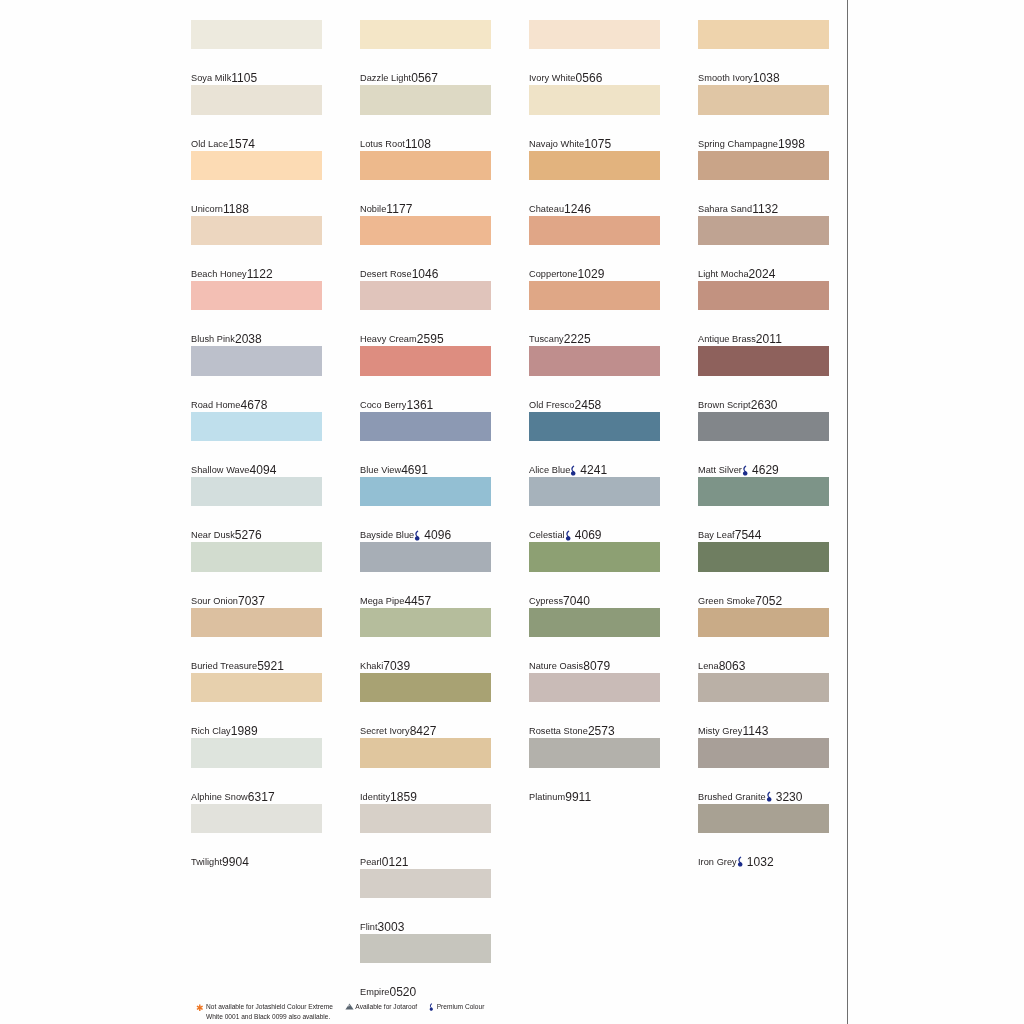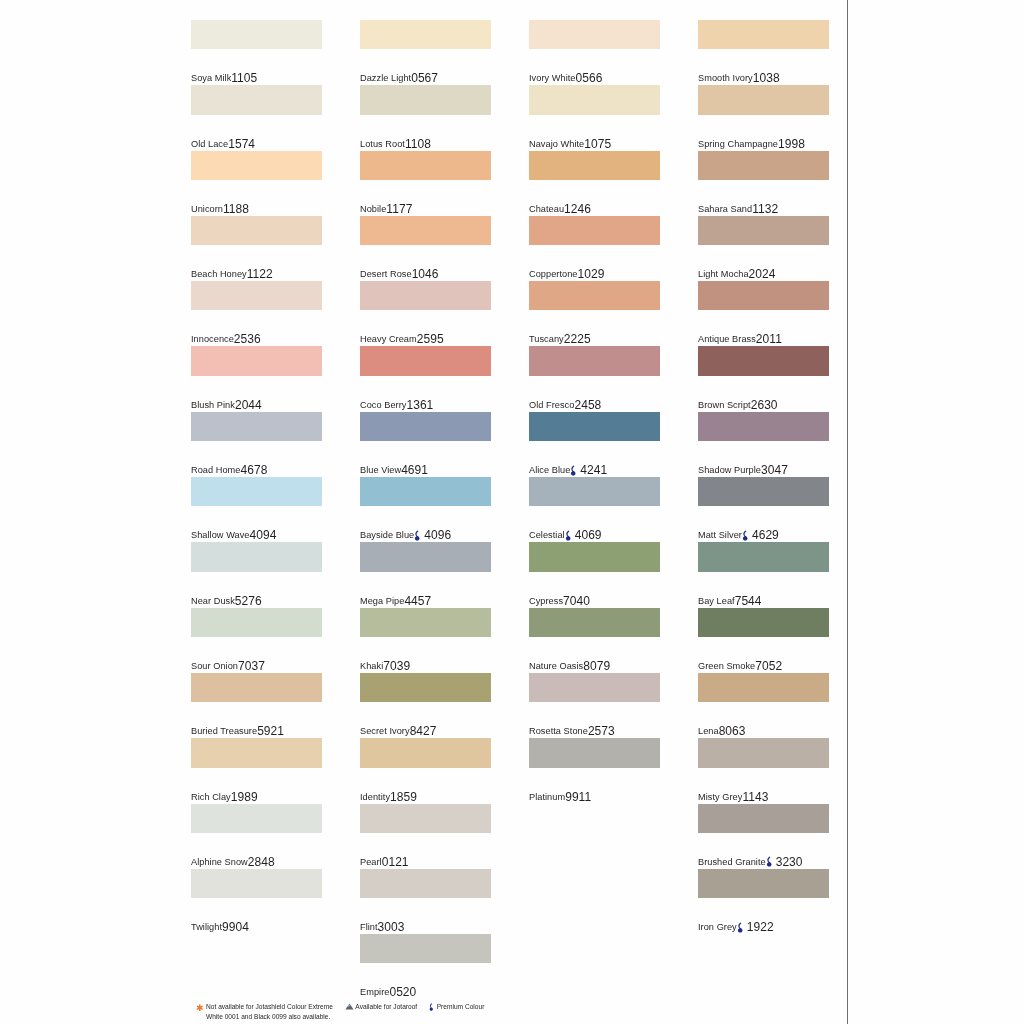--- a/index.html
+++ b/index.html
@@ -154,34 +154,25 @@
         <div class="swatch-cell">
           <div class="chip" style="background: rgb(236, 214, 191);"></div>
           <div class="meta">
             <span class="name">Beach Honey</span>
             <span class="right">
               <span class="code">1122</span>
             </span>
           </div>
         </div>
         <div class="swatch-cell">
-          <div class="chip" style="background: rgb(235, 216, 204);"></div>
-          <div class="meta">
-            <span class="name">Innocence</span>
-            <span class="right">
-              <span class="code">2536</span>
-            </span>
-          </div>
-        </div>
-        <div class="swatch-cell">
           <div class="chip" style="background: rgb(243, 191, 180);"></div>
           <div class="meta">
             <span class="name">Blush Pink</span>
             <span class="right">
-              <span class="code">2044</span>
+              <span class="code">2038</span>
             </span>
           </div>
         </div>
         <div class="swatch-cell">
           <div class="chip" style="background: rgb(188, 192, 203);"></div>
           <div class="meta">
             <span class="name">Road Home</span>
             <span class="right">
               <span class="code">4678</span>
             </span>
@@ -230,21 +221,21 @@
             <span class="right">
               <span class="code">1989</span>
             </span>
           </div>
         </div>
         <div class="swatch-cell">
           <div class="chip" style="background: rgb(222, 228, 221);"></div>
           <div class="meta">
             <span class="name">Alphine Snow</span>
             <span class="right">
-              <span class="code">2848</span>
+              <span class="code">6317</span>
             </span>
           </div>
         </div>
         <div class="swatch-cell">
           <div class="chip" style="background: rgb(226, 226, 220);"></div>
           <div class="meta">
             <span class="name">Twilight</span>
             <span class="right">
               <span class="code">9904</span>
             </span>
@@ -562,29 +553,20 @@
         <div class="swatch-cell">
           <div class="chip" style="background: rgb(142, 97, 92);"></div>
           <div class="meta">
             <span class="name">Brown Script</span>
             <span class="right">
               <span class="code">2630</span>
             </span>
           </div>
         </div>
         <div class="swatch-cell">
-          <div class="chip" style="background: rgb(154, 131, 144);"></div>
-          <div class="meta">
-            <span class="name">Shadow Purple</span>
-            <span class="right">
-              <span class="code">3047</span>
-            </span>
-          </div>
-        </div>
-        <div class="swatch-cell">
           <div class="chip" style="background: rgb(130, 134, 138);"></div>
           <div class="meta">
             <span class="name">Matt Silver</span>
             <span class="right">
               <span class="prem-icon">
                 <svg width="7" height="11" viewBox="0 0 7 11">
                   <path d="M3.6 0.4 C2.2 1.2 1.3 2.6 1.3 4.1 C1.3 5.0 1.7 5.7 2.4 6.3 C1.5 6.8 0.9 7.6 0.9 8.5 C0.9 9.7 1.9 10.6 3.2 10.6 C4.5 10.6 5.5 9.7 5.5 8.5 C5.5 7.4 4.7 6.6 3.7 6.1 C3.0 5.7 2.6 5.2 2.6 4.4 C2.6 3.2 3.3 2.1 4.4 1.3 Z" fill="#1b2c8a"></path>
                 </svg>
               </span>
               <span class="code">4629</span>
@@ -644,21 +626,21 @@
         <div class="swatch-cell">
           <div class="chip" style="background: rgb(168, 161, 147);"></div>
           <div class="meta">
             <span class="name">Iron Grey</span>
             <span class="right">
               <span class="prem-icon">
                 <svg width="7" height="11" viewBox="0 0 7 11">
                   <path d="M3.6 0.4 C2.2 1.2 1.3 2.6 1.3 4.1 C1.3 5.0 1.7 5.7 2.4 6.3 C1.5 6.8 0.9 7.6 0.9 8.5 C0.9 9.7 1.9 10.6 3.2 10.6 C4.5 10.6 5.5 9.7 5.5 8.5 C5.5 7.4 4.7 6.6 3.7 6.1 C3.0 5.7 2.6 5.2 2.6 4.4 C2.6 3.2 3.3 2.1 4.4 1.3 Z" fill="#1b2c8a"></path>
                 </svg>
               </span>
-              <span class="code">1922</span>
+              <span class="code">1032</span>
             </span>
           </div>
         </div>
       </div>
     </div>
 
   <div id="legend">
     <div id="legend-row">
         <span class="legend-item">
           <span class="star-icon">✱</span>

